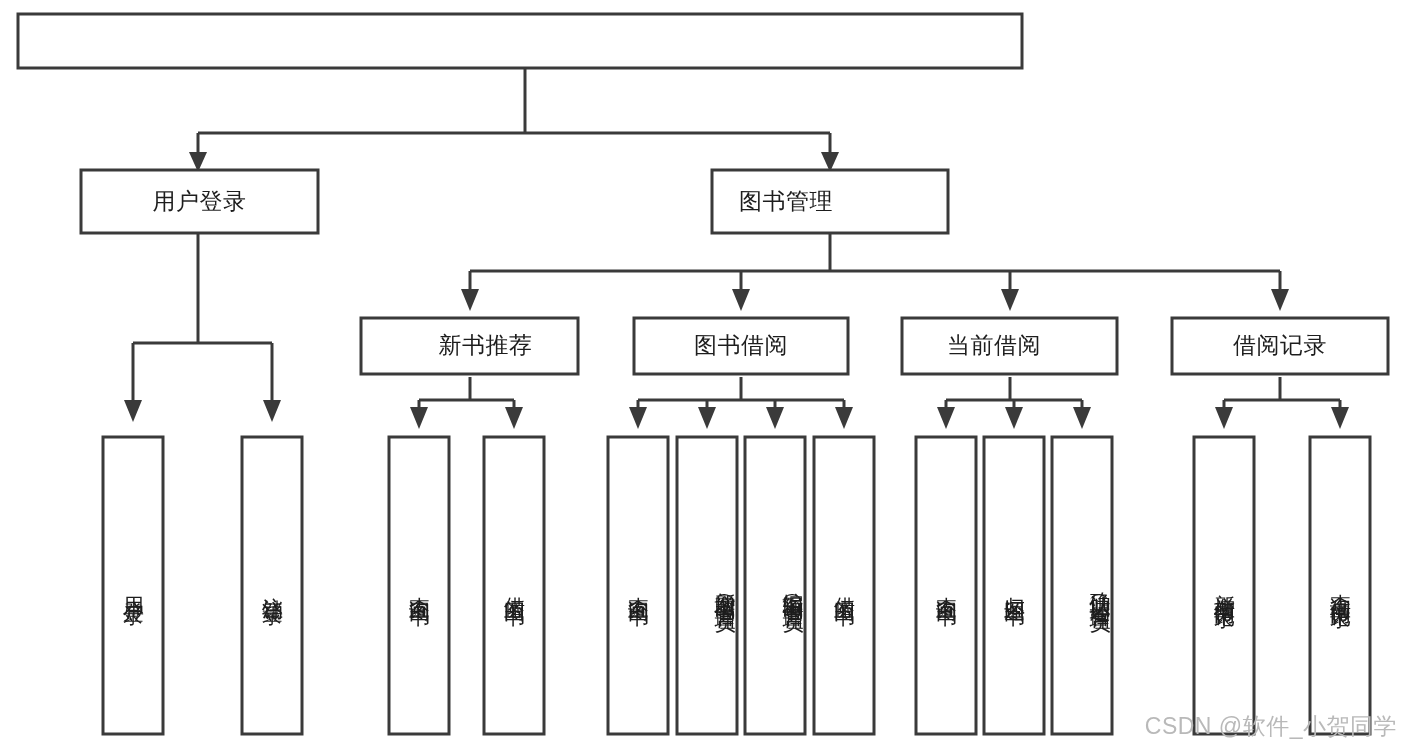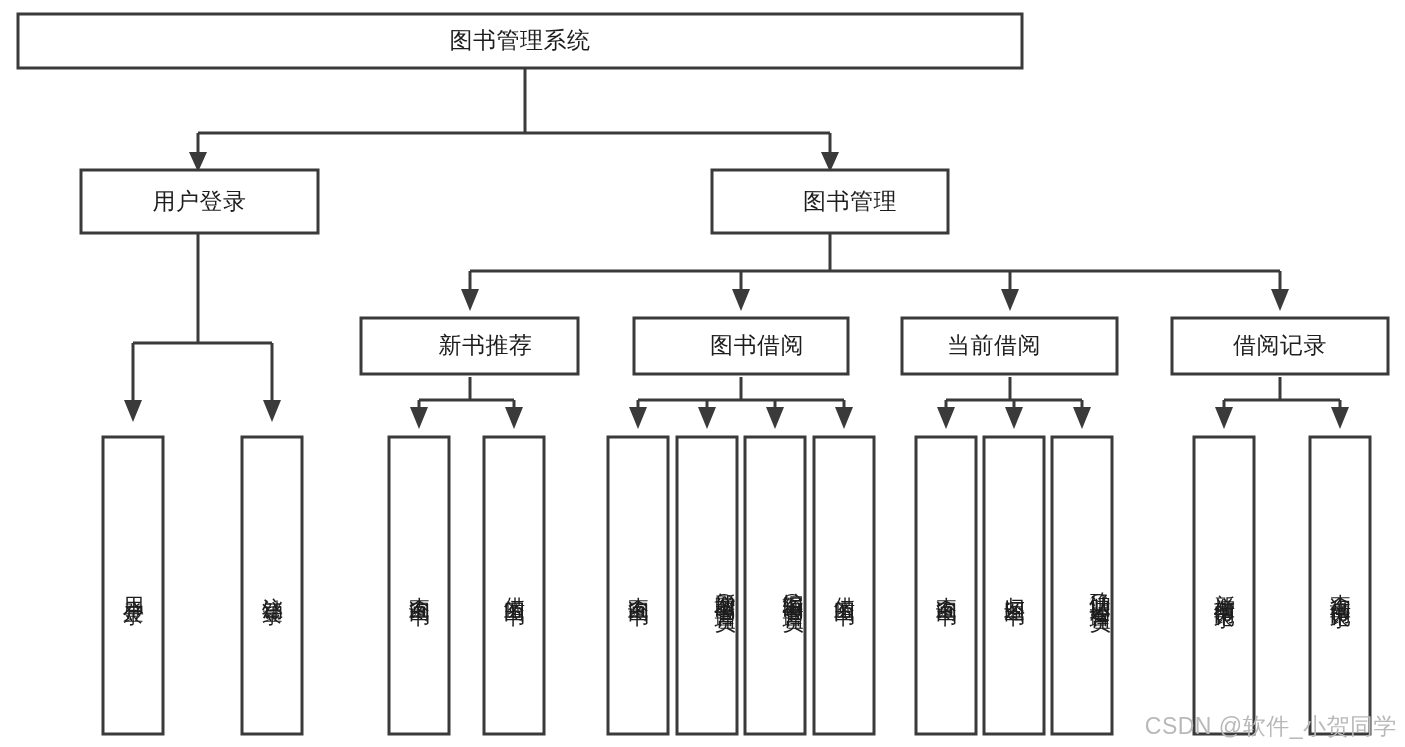--- a/index.html
+++ b/index.html
@@ -182,27 +182,26 @@
     <rect class="node-box" x="814" y="437" width="60" height="297"></rect>
 
     <rect class="node-box" x="916" y="437" width="60" height="297"></rect>
     <rect class="node-box" x="984" y="437" width="60" height="297"></rect>
     <rect class="node-box" x="1052" y="437" width="60" height="297"></rect>
 
     <rect class="node-box" x="1194" y="437" width="60" height="297"></rect>
     <rect class="node-box" x="1310" y="437" width="60" height="297"></rect>
   </svg>
 
-  <div class="label horizontal" style="left:18px; top:14px; width:1004px; height:54px; font-size:23px;">图书管理系统</div>
 
   <div class="label horizontal" style="left:81px; top:170px; width:237px; height:63px; font-size:23px;">用户登录</div>
-  <div class="label horizontal" style="left:752px; top:170px; width:196px; height:63px; font-size:23px;">图书管理</div>
+  <div class="label horizontal" style="left:688px; top:170px; width:196px; height:63px; font-size:23px;">图书管理</div>
 
   <div class="label horizontal" style="left:361px; top:318px; width:249px; height:56px; font-size:23px;">新书推荐</div>
-  <div class="label horizontal" style="left:634px; top:318px; width:214px; height:56px; font-size:23px;padding-left:16px;">图书借阅</div>
+  <div class="label horizontal" style="left:634px; top:318px; width:214px; height:56px; font-size:23px;">图书借阅</div>
   <div class="label horizontal" style="left:902px; top:318px; width:184px; height:56px; font-size:23px;">当前借阅</div>
   <div class="label horizontal" style="left:1172px; top:318px; width:216px; height:56px; font-size:23px;">借阅记录</div>
 
   <div class="label vertical" style="left:103px; top:437px; width:60px; height:297px;">用户登录</div>
   <div class="label vertical" style="left:242px; top:437px; width:60px; height:297px;">注销登录</div>
 
   <div class="label vertical" style="left:389px; top:437px; width:60px; height:297px;">查询图书</div>
   <div class="label vertical" style="left:484px; top:437px; width:60px; height:297px;">借阅图书</div>
 
   <div class="label vertical" style="left:608px; top:437px; width:60px; height:297px;">查询图书</div>

